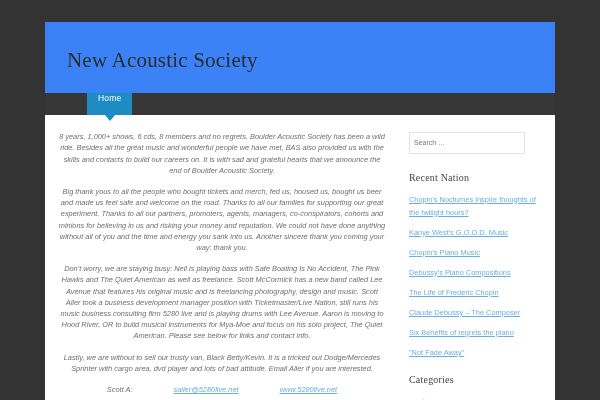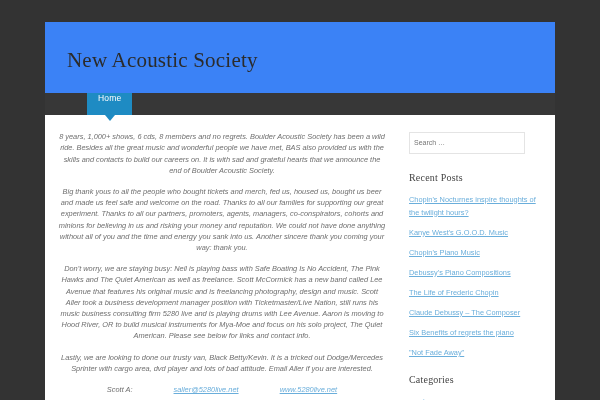--- a/index.html
+++ b/index.html
@@ -165,37 +165,37 @@
     </a>
   </nav>
 
   <div class="page-body">
 
     <main class="content">
       <article class="entry">
         <p>8 years, 1,000+ shows, 6 cds, 8 members and no regrets. Boulder Acoustic Society has been a wild ride. Besides all the great music and wonderful people we have met, BAS also provided us with the skills and contacts to build our careers on. It is with sad and grateful hearts that we announce the end of Boulder Acoustic Society.</p>
         <p>Big thank yous to all the people who bought tickets and merch, fed us, housed us, bought us beer and made us feel safe and welcome on the road. Thanks to all our families for supporting our great experiment. Thanks to all our partners, promoters, agents, managers, co-conspirators, cohorts and minions for believing in us and risking your money and reputation. We could not have done anything without all of you and the time and energy you sank into us. Another sincere thank you coming your way: thank you.</p>
         <p>Don't worry, we are staying busy: Neil is playing bass with Safe Boating Is No Accident, The Pink Hawks and The Quiet American as well as freelance. Scott McCormick has a new band called Lee Avenue that features his original music and is freelancing photography, design and music. Scott Aller took a business development manager position with Ticketmaster/Live Nation, still runs his music business consulting firm 5280 live and is playing drums with Lee Avenue. Aaron is moving to Hood River, OR to build musical instruments for Mya-Moe and focus on his solo project, The Quiet American. Please see below for links and contact info.</p>
-        <p>Lastly, we are looking to done our trusty van, Black Betty/Kevin. It is a tricked out Dodge/Mercedes Sprinter with cargo area, dvd player and lots of bad attitude. Email Aller if you are interested.</p>
+        <p>Lastly, we are without to sell our trusty van, Black Betty/Kevin. It is a tricked out Dodge/Mercedes Sprinter with cargo area, dvd player and lots of bad attitude. Email Aller if you are interested.</p>
 
         <p class="tight">
           <span>Scott A: </span><a href="#">saller@5280live.net</a><span> </span><a href="#">www.5280live.net</a>
         </p>
 
       </article>
     </main>
 
     <aside class="sidebar">
 
       <div class="search-wrap">
         <input class="search-input" type="text" placeholder="Search …" style="">
       </div>
 
       <section class="widget">
-        <h2 class="widget-title">Recent Posts</h2>
+        <h2 class="widget-title">Recent Nation</h2>
         <ul>
           <li><a href="#">Chopin's Nocturnes inspire thoughts of the twilight hours?</a></li>
           <li><a href="#">Kanye West's G.O.O.D. Music</a></li>
           <li><a href="#">Chopin's Piano Music</a></li>
           <li><a href="#">Debussy's Piano Compositions</a></li>
           <li><a href="#">The Life of Frederic Chopin</a></li>
           <li><a href="#">Claude Debussy – The Composer</a></li>
           <li><a href="#">Six Benefits of regrets the piano</a></li>
           <li><a href="#">"Not Fade Away"</a></li>
         </ul>

